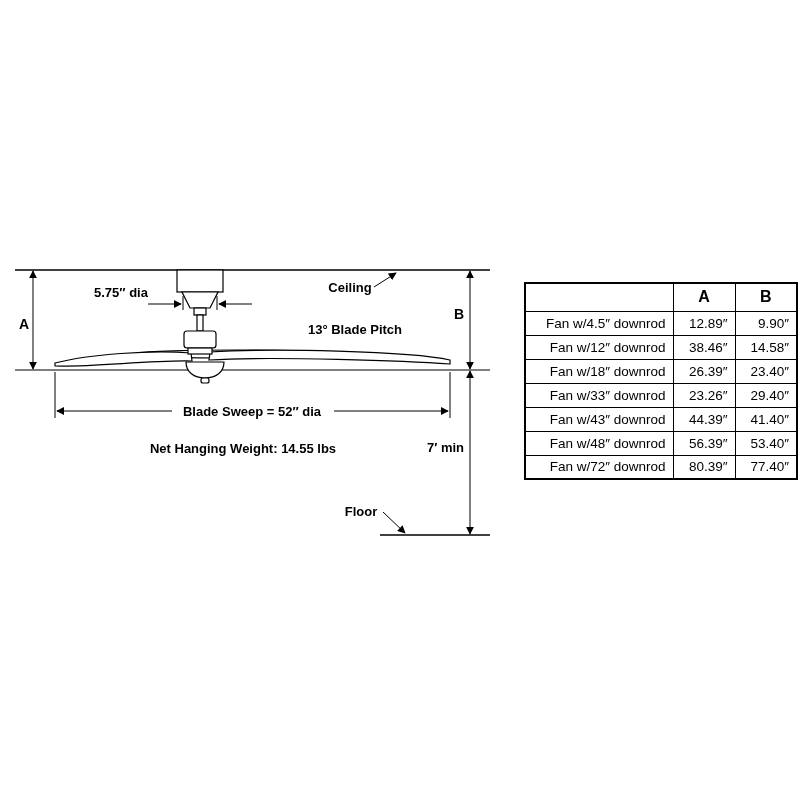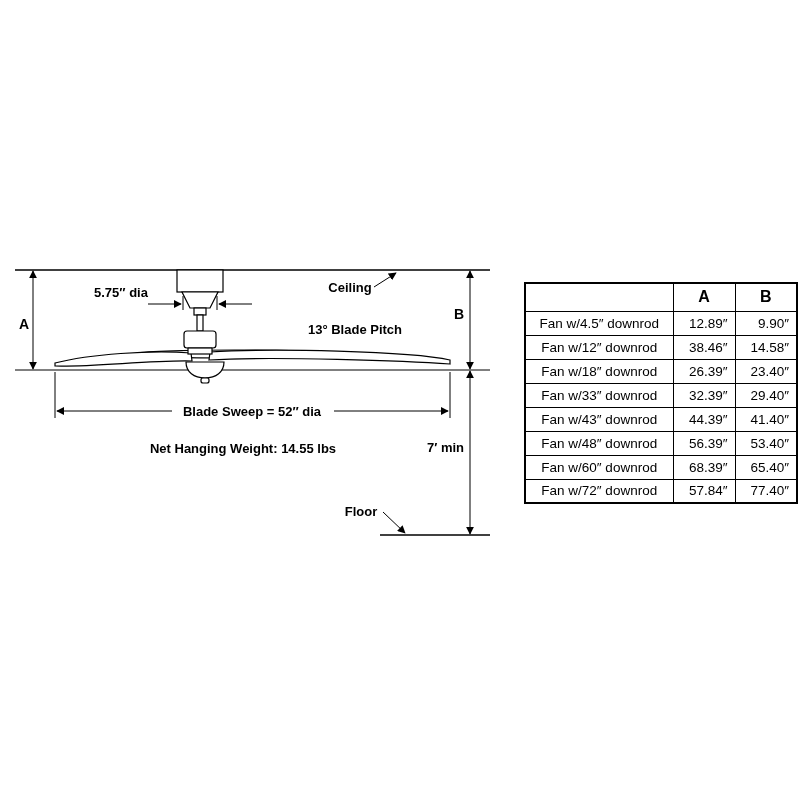--- a/index.html
+++ b/index.html
@@ -10,21 +10,21 @@
   svg.fan-diagram .ln   { stroke:#000; stroke-width:1.3; fill:none; }
   svg.fan-diagram .thin { stroke:#000; stroke-width:1; fill:none; }
   svg.fan-diagram .part { stroke:#000; stroke-width:1.2; fill:#ffffff; }
   svg.fan-diagram text  { font-family:"Liberation Sans",sans-serif; font-weight:bold; font-size:13px; fill:#000; }
   svg.fan-diagram text.dim-letter { font-size:14px; }
 
   table.spec-table { position:absolute; left:524px; top:282px; border-collapse:collapse; border:2px solid #000; background:#fff; }
   .spec-table th, .spec-table td { border:1px solid #000; white-space:nowrap; }
   .spec-table th { height:28px; font-size:16px; font-weight:bold; text-align:center; padding:0 8px; }
   .spec-table td { height:24px; font-size:13.5px; padding:0 7px; }
-  .spec-table td.cfg { text-align:center;  width:148px; }
+  .spec-table td.cfg { text-align:right;  width:148px; }
   .spec-table td.val { text-align:right; width:62px; }
   .spec-table th.cfg { width:148px; }
   .spec-table th.val { width:62px; }
 </style>
 </head>
 <body>
 
 <div class="canvas">
 
   <svg class="fan-diagram" viewBox="0 0 500 300">
@@ -110,39 +110,34 @@
         <td class="val">38.46″</td>
         <td class="val">14.58″</td>
       </tr>
       <tr>
         <td class="cfg">Fan w/18″ downrod</td>
         <td class="val">26.39″</td>
         <td class="val">23.40″</td>
       </tr>
       <tr>
         <td class="cfg">Fan w/33″ downrod</td>
-        <td class="val">32.39″</td>
+        <td class="val">23.26″</td>
         <td class="val">29.40″</td>
       </tr>
       <tr>
         <td class="cfg">Fan w/43″ downrod</td>
         <td class="val">44.39″</td>
         <td class="val">41.40″</td>
       </tr>
       <tr>
         <td class="cfg">Fan w/48″ downrod</td>
         <td class="val">56.39″</td>
         <td class="val">53.40″</td>
       </tr>
       <tr>
-        <td class="cfg">Fan w/60″ downrod</td>
-        <td class="val">68.39″</td>
-        <td class="val">65.40″</td>
-      </tr>
-      <tr>
         <td class="cfg">Fan w/72″ downrod</td>
-        <td class="val">57.84″</td>
+        <td class="val">80.39″</td>
         <td class="val">77.40″</td>
       </tr>
     </tbody>
   </table>
 
 </div>
 
 </body></html>

